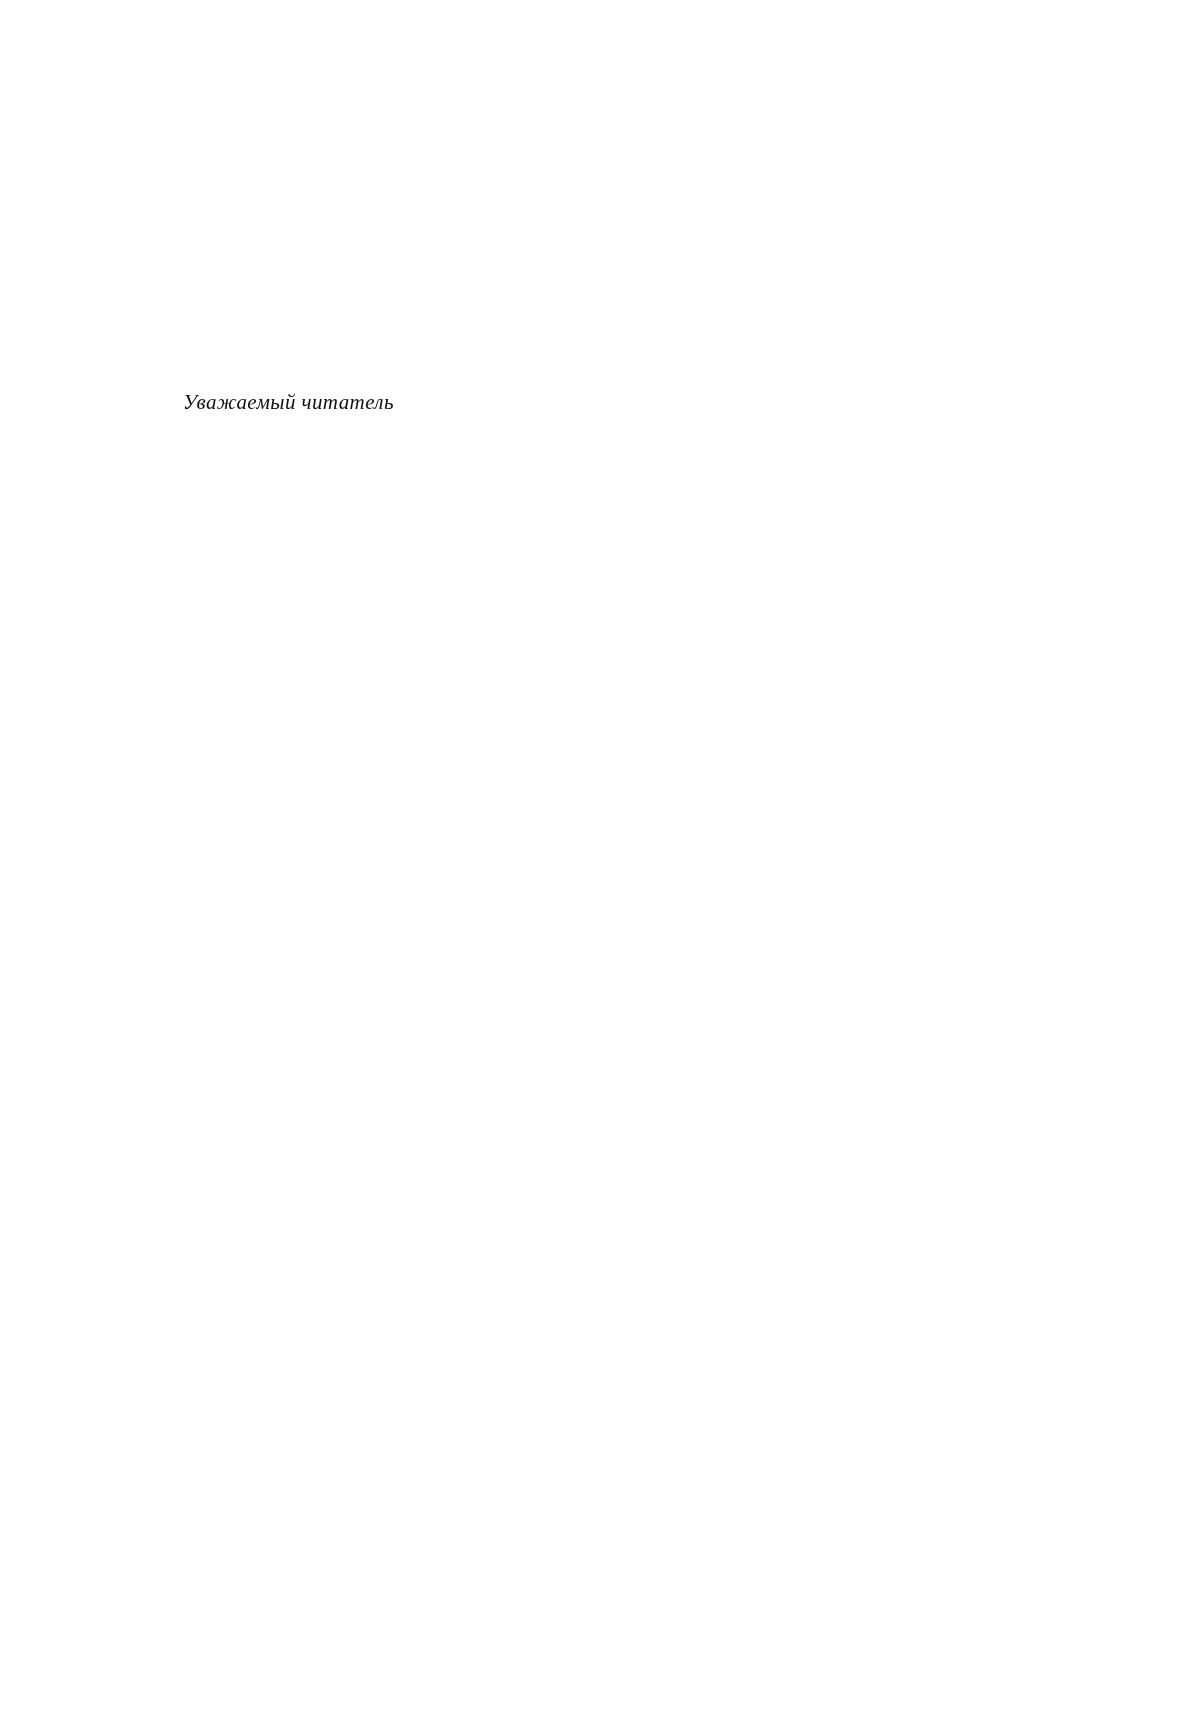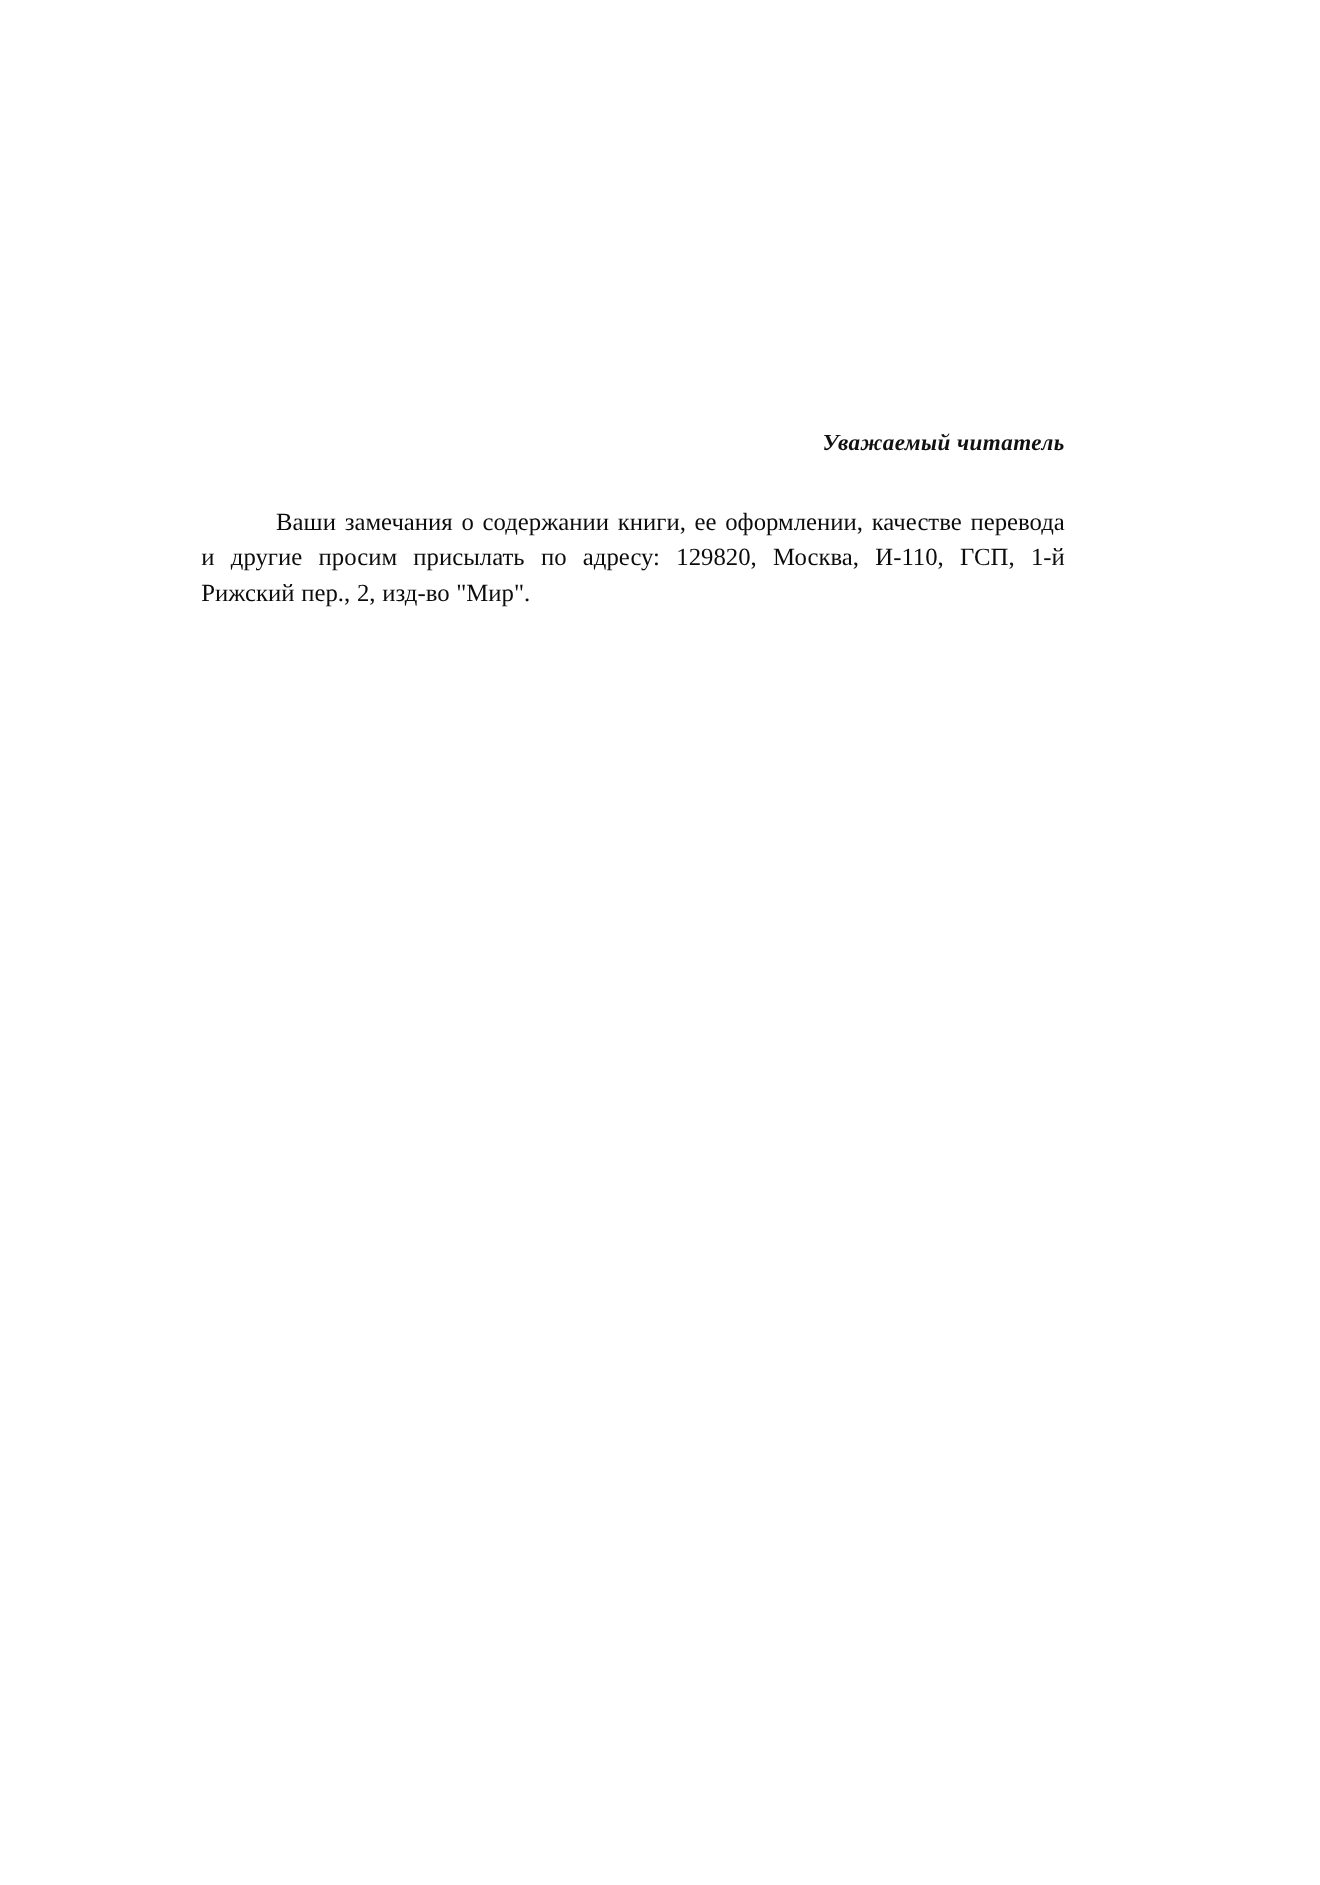--- a/index.html
+++ b/index.html
@@ -17,38 +17,37 @@
     color: #000000;
   }
   .content-block {
     position: absolute;
     left: 183px;
     top: 390px;
     width: 785px;
   }
   .heading {
     font-style: italic;
-    font-weight: 700;
+    font-weight: 400;
     font-size: 21px;
     letter-spacing: 0.4px;
-    text-align: right;
+    text-align: left;
     margin: 0 0 44px 0;
     color: #111111;
   }
   .body-paragraph {
     font-size: 22.5px;
     line-height: 1.42;
     text-align: justify;
     text-indent: 68px;
     margin: 0;
     color: #0c0c0c;
     word-spacing: 0.5px;
   }
 </style>
 </head>
 <body>
 
 <div class="page">
   <div class="content-block">
     <p class="heading">Уважаемый читатель</p>
-    <p class="body-paragraph">Ваши замечания о содержании книги, ее оформлении, качестве перевода и другие просим присылать по адресу: 129820, Москва, И-110, ГСП, 1-й Рижский пер., 2, изд-во "Мир".</p>
   </div>
 </div>
 
 </body></html>

